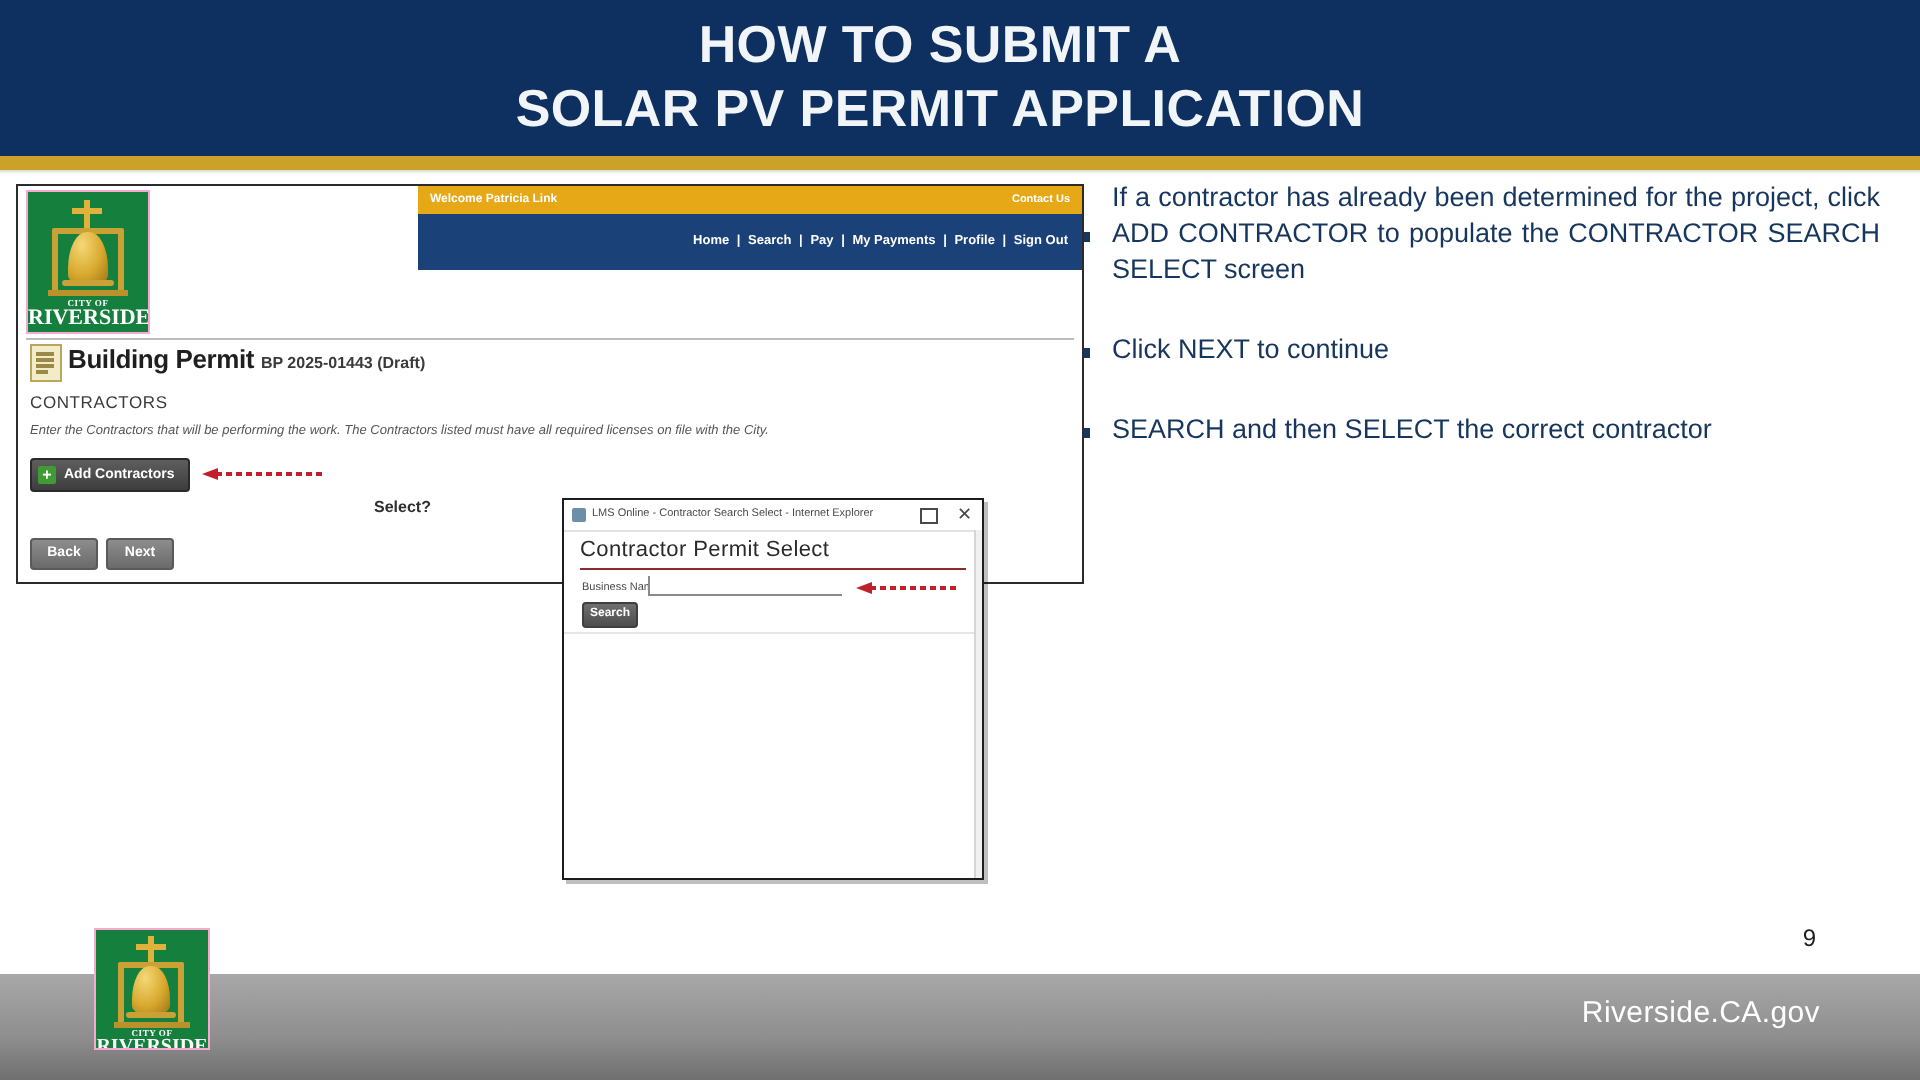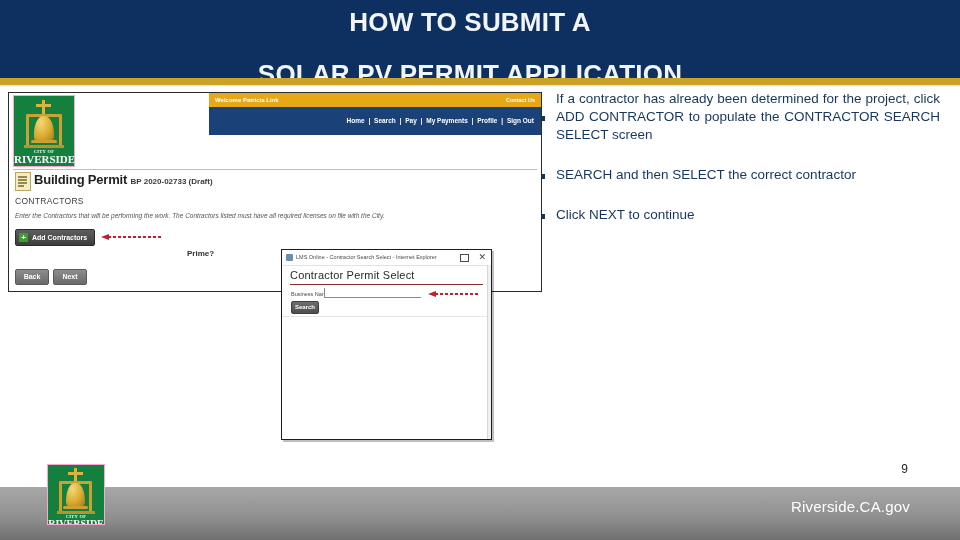--- a/index.html
+++ b/index.html
@@ -24,21 +24,21 @@
   .title-text {
     position: absolute; left: 0; top: 6px;
     width: 940px;
     text-align: center;
     color: #f2f5f8;
     font-size: 26px;
     line-height: 32px;
     font-weight: 700;
     letter-spacing: 0.2px;
   }
-  .title-line2 { display: block; margin-top: 20px; }
+  .title-line2 { display: block; }
   .gold-stripe {
     position: absolute; left: 0; top: 78px;
     width: 960px; height: 7px;
     background: #c9a227;
   }
   .gold-stripe-shadow {
     position: absolute; left: 0; top: 85px;
     width: 960px; height: 2px;
     background: linear-gradient(to bottom, #d8d8d8, #ffffff);
   }
@@ -431,25 +431,25 @@
   <div class="gold-stripe"></div>
   <div class="gold-stripe-shadow"></div>
 
   <div class="bullets">
     <div class="bullet-row">
       <div class="bullet-marker"><span class="sq"></span></div>
       <div class="bullet-text">If a contractor has already been determined for the project, click ADD CONTRACTOR to populate the CONTRACTOR SEARCH SELECT screen</div>
     </div>
     <div class="bullet-row">
       <div class="bullet-marker"><span class="sq"></span></div>
-      <div class="bullet-text">SEARCH and then SELECT the correct contractor</div>
+      <div class="bullet-text nojust">Click NEXT to continue</div>
     </div>
     <div class="bullet-row">
       <div class="bullet-marker"><span class="sq"></span></div>
-      <div class="bullet-text nojust">Click NEXT to continue</div>
+      <div class="bullet-text">SEARCH and then SELECT the correct contractor</div>
     </div>
   </div>
 
   <div class="shot">
 
     <div class="shot-gold"></div>
     <div class="shot-welcome">Welcome Patricia Link</div>
     <div class="shot-contact">Contact Us</div>
 
     <div class="shot-navbar"></div>
@@ -483,37 +483,37 @@
     <div class="shot-divider"></div>
 
     <div class="doc-icon">
       <i style="top:3px; width:9px;"></i>
       <i style="top:6px; width:9px;"></i>
       <i style="top:9px; width:9px;"></i>
       <i style="top:12px; width:6px;"></i>
     </div>
     <div class="shot-permit-title">
       <span>Building Permit</span>
-      <span class="shot-permit-num">BP 2020-02733 (Draft)</span>
+      <span class="shot-permit-num">BP 2025-01443 (Draft)</span>
     </div>
 
     <div class="shot-section">CONTRACTORS</div>
     <div class="shot-instruction">Enter the Contractors that will be performing the work. The Contractors listed must have all required licenses on file with the City.</div>
 
     <div class="btn-addcontr">
       <span class="plus">+</span>
       <span>Add Contractors</span>
     </div>
 
     <div class="arrow-red arrow1">
       <span class="head"></span>
         <span class="tail"></span>
     </div>
 
-    <div class="shot-prime">Prime?</div>
+    <div class="shot-prime">Select?</div>
 
     <div class="btn-back">Back</div>
     <div class="btn-next">Next</div>
   </div>
 
   <div class="dialog">
     <div class="dlg-titlebar"></div>
     <div class="dlg-favicon"></div>
     <div class="dlg-titletext">LMS Online - Contractor Search Select - Internet Explorer</div>
     <div class="dlg-max"></div>

